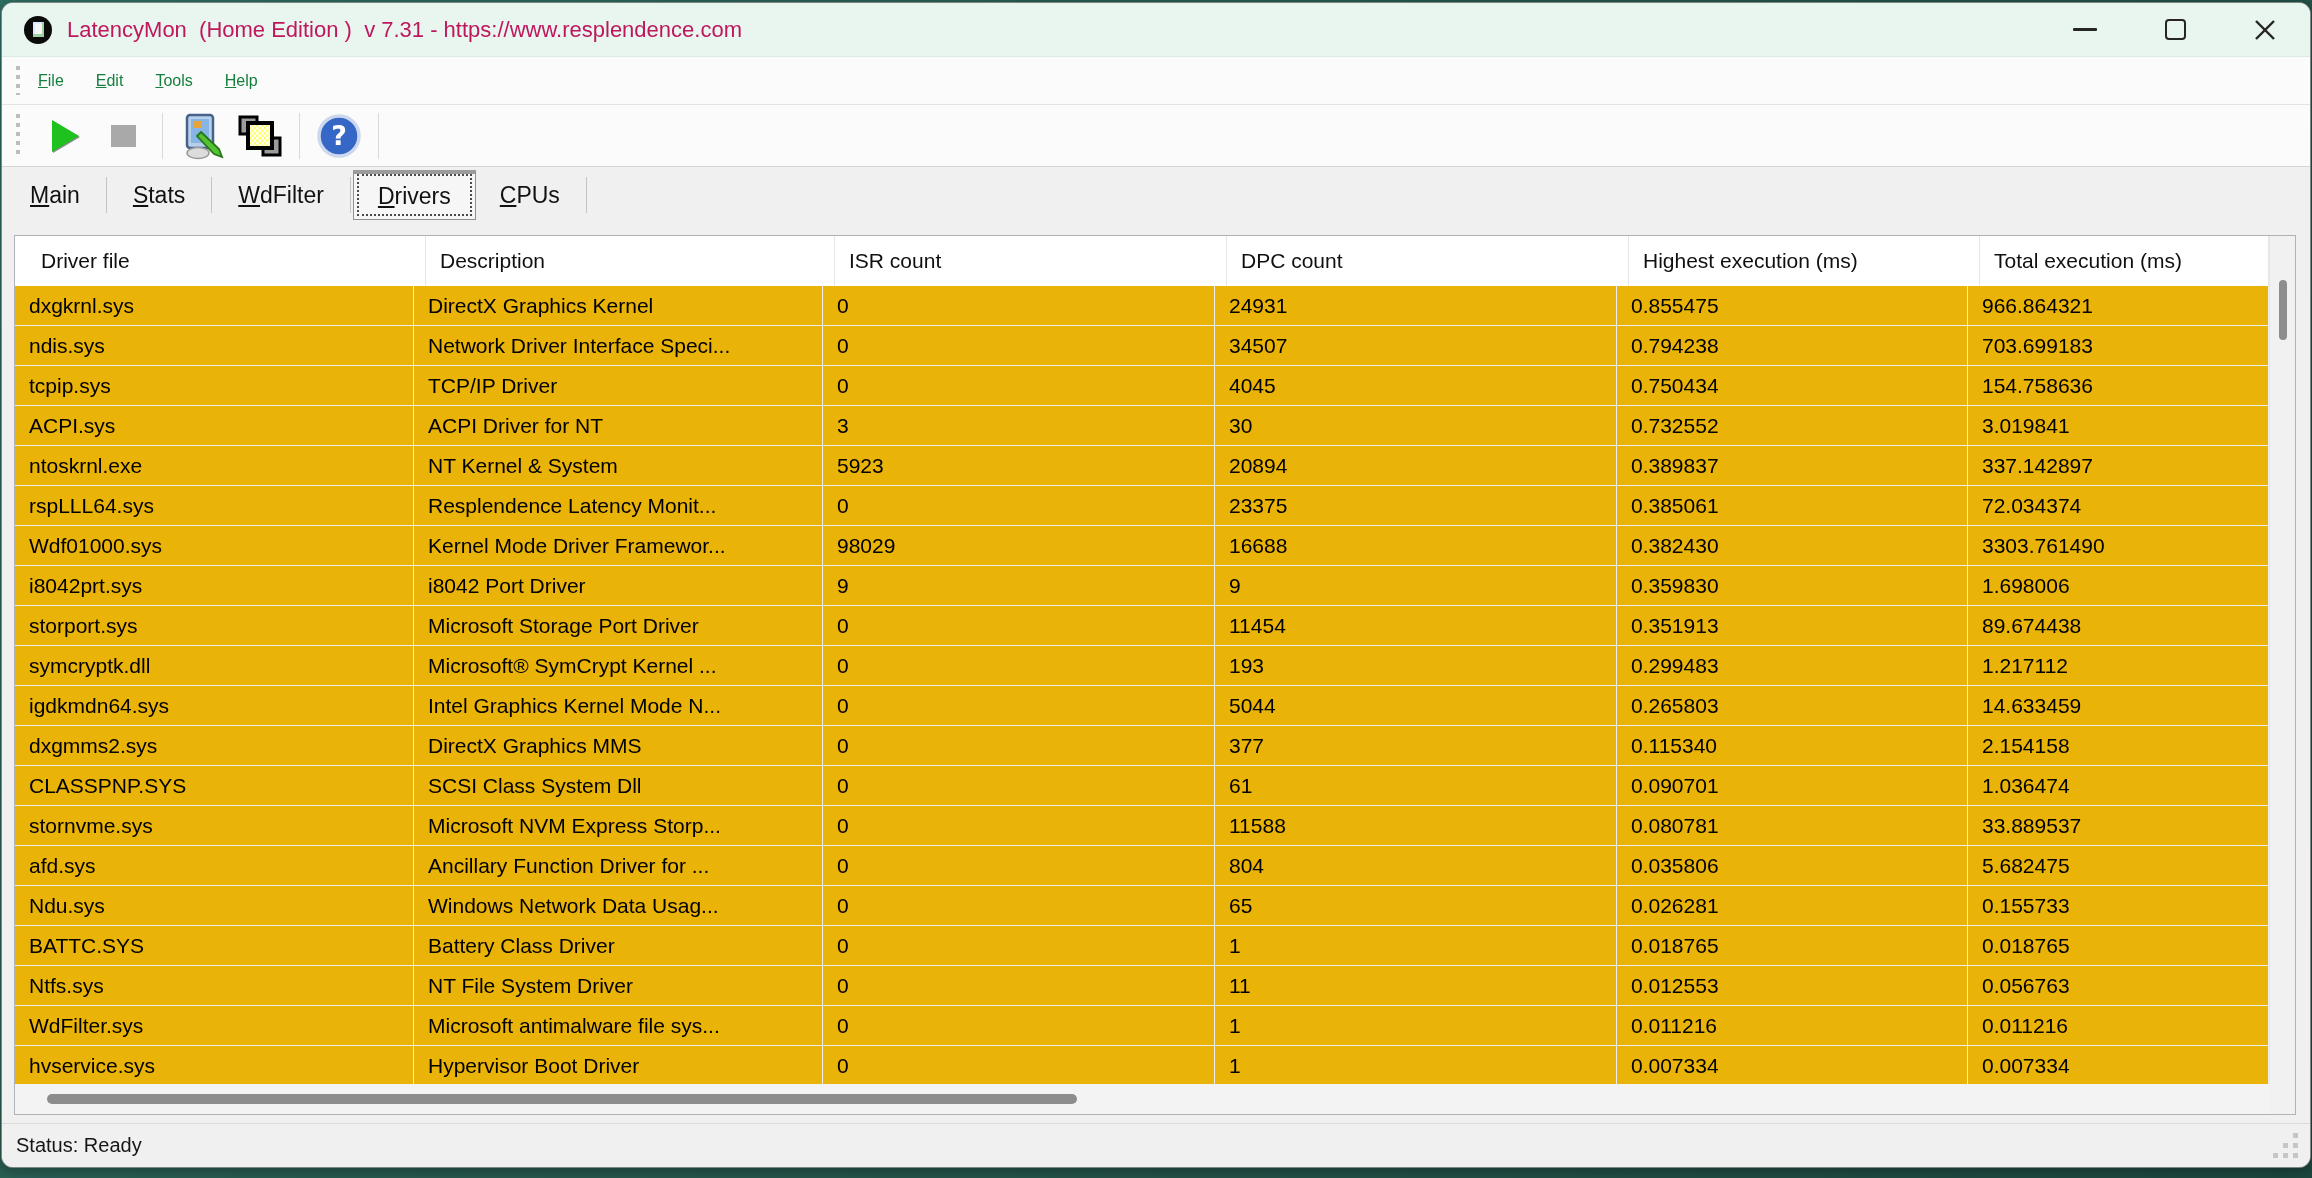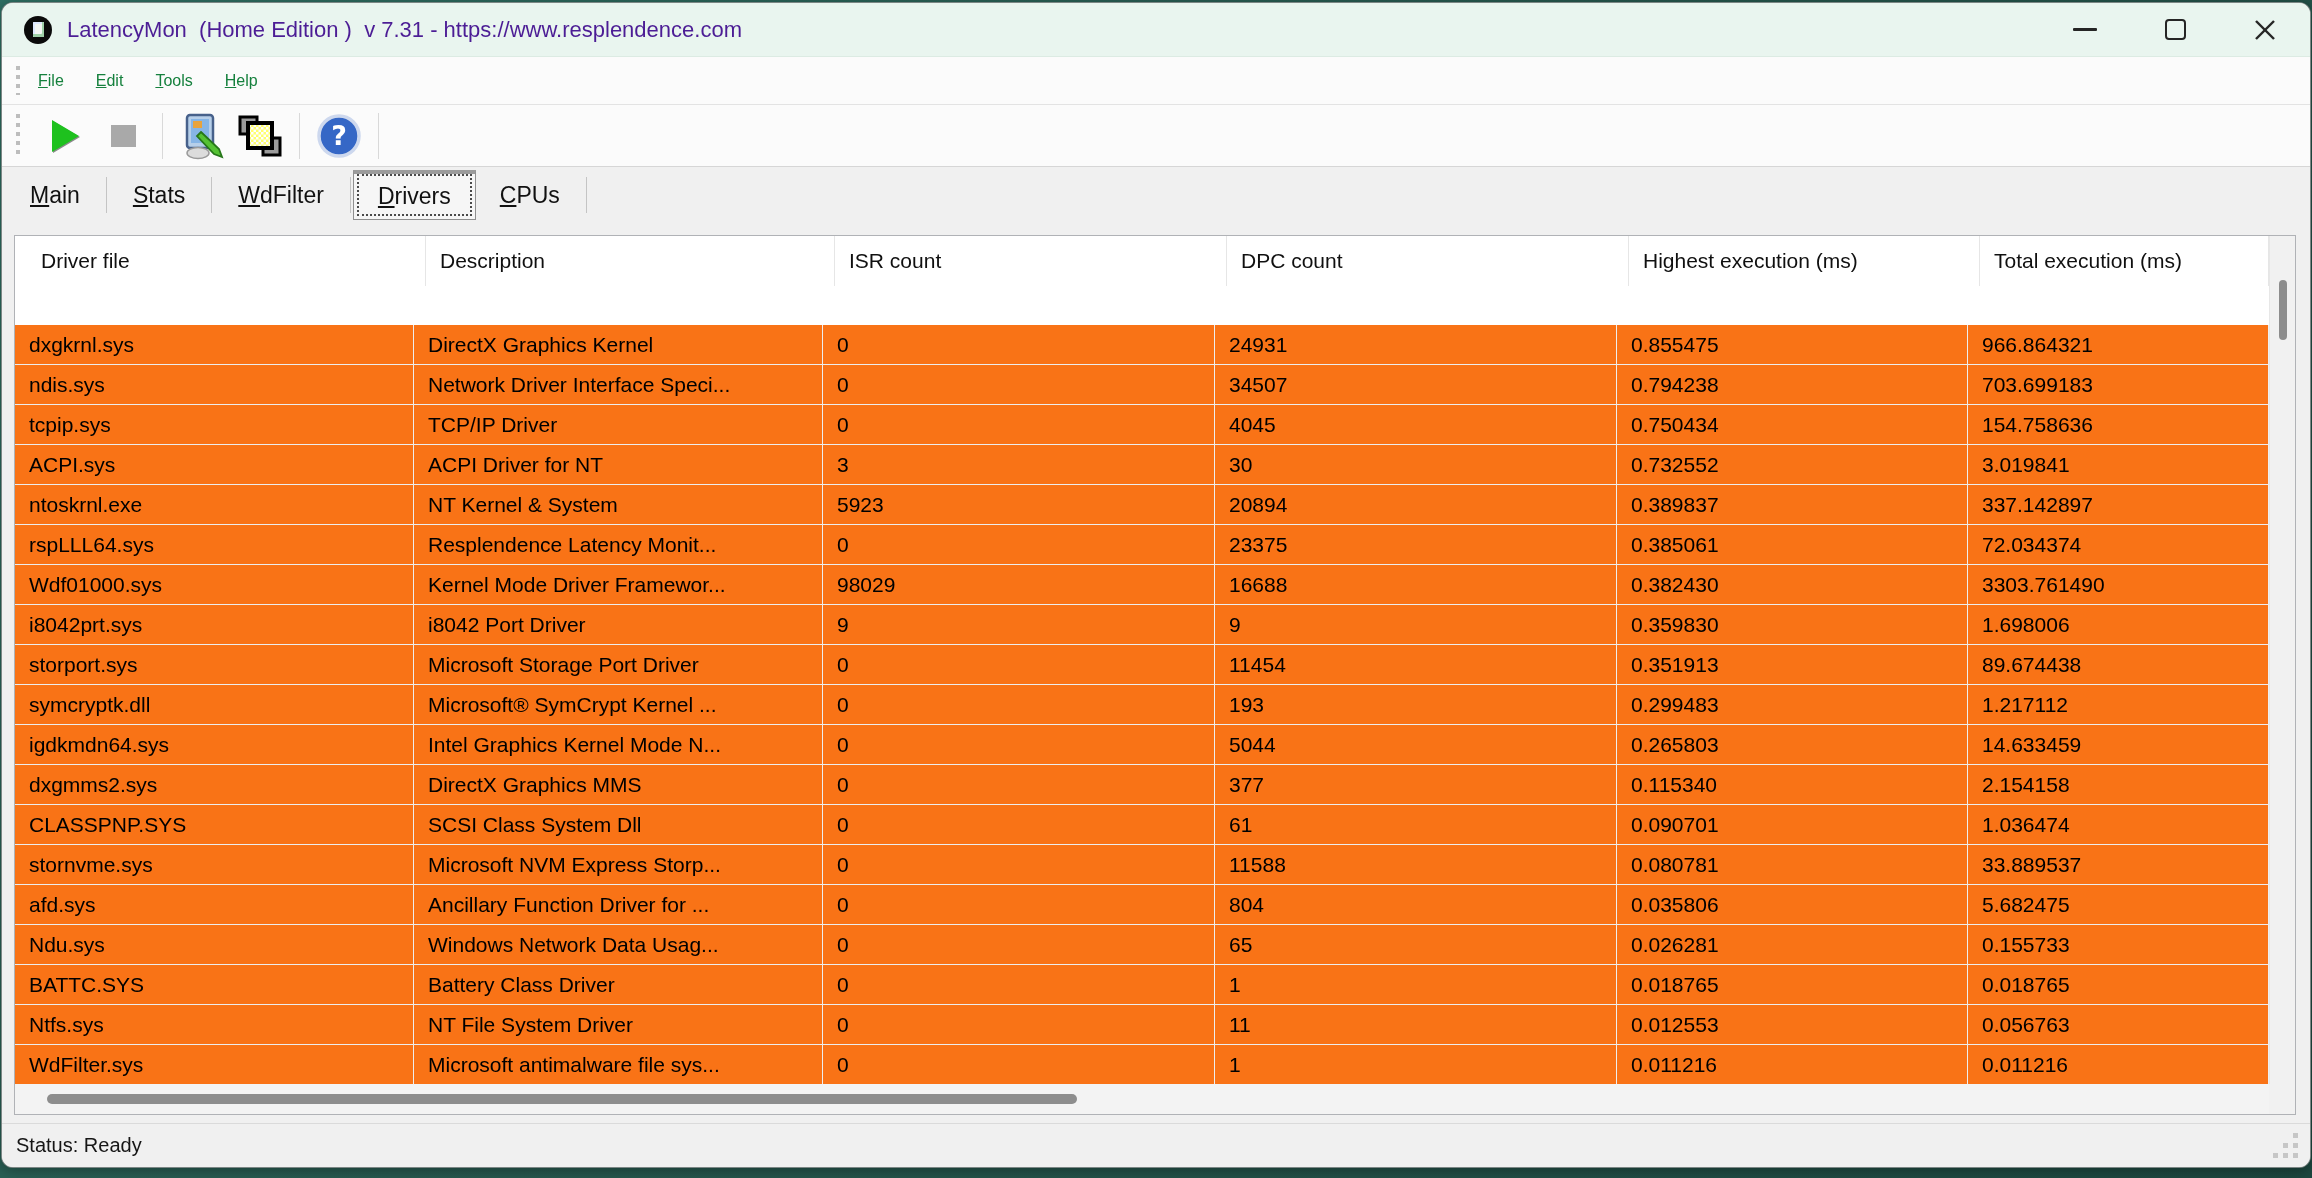--- a/index.html
+++ b/index.html
@@ -16,21 +16,21 @@
     display:flex; flex-direction:column;
     box-shadow:0 2px 14px rgba(0,0,0,.35);
   }
   
   .titlebar { height:54px; background:#e9f5ef; display:flex; align-items:center;
     padding-left:22px; flex:0 0 auto; border-bottom:1px solid #dcebe3; }
   .app-icon { width:28px; height:28px; border-radius:50%; background:#0b0b0b;
     margin-right:15px; position:relative; flex:0 0 auto; }
   .app-icon::after { content:""; position:absolute; left:9px; top:6px; width:11px; height:15px;
     background:#f4f7f4; border-radius:1px; box-shadow:inset -2px -3px 0 #9fd0a8, inset 2px 2px 0 #dfe9ff; }
-  .title-text { font-size:22px; color:#4c1d95; white-space:pre; }
+  .title-text { font-size:22px; color:#be185d; white-space:pre; }
   .win-controls { margin-left:auto; display:flex; height:100%; }
   .win-btn { width:90px; height:100%; display:flex; align-items:center; justify-content:center; }
   .glyph-min { width:24px; height:3px; background:#252525; border-radius:1px; }
   .glyph-max { width:21px; height:21px; border:2.5px solid #252525; border-radius:4px; }
   
   .menubar { height:48px; background:#fbfbfb; display:flex; align-items:center;
     padding-left:36px; gap:32px; position:relative; flex:0 0 auto; border-bottom:1px solid #e3e3e3; }
   .bar-grip { position:absolute; left:14px; top:9px; bottom:9px; width:4px;
     background:repeating-linear-gradient(#bdbdbd 0 4px, transparent 4px 9px); }
   .menu-item { font-size:16px; display:inline-block; color:#15803d; }
@@ -53,21 +53,21 @@
     outline:2px dotted #4a4a4a; outline-offset:-6px; height:50px; }
   .tab-sep { width:1px; height:36px; background:#c4c4c4; margin:0 2px; }
   
   .client { flex:1 1 auto; position:relative; background:#f0f0f0; }
   .table-wrap { position:absolute; left:12px; right:14px; top:12px; bottom:8px;
     background:#fff; border:1px solid #b0b2b6; }
   .thead { position:absolute; top:0; left:12px; right:26px; height:50px; background:#fff;
     display:grid; grid-template-columns:399px 409px 392px 402px 351px 1fr; }
   .th { font-size:21px; color:#101010; line-height:50px; padding-left:14px;
     border-right:1px solid #e6e6e6; overflow:hidden; white-space:nowrap; }
-  .tbody { position:absolute; top:50px; left:0; right:26px; bottom:30px; overflow:hidden; background:#f97316;margin-top:39px; }
+  .tbody { position:absolute; top:50px; left:0; right:26px; bottom:30px; overflow:hidden; background:#eab308; }
   .tr { display:grid; grid-template-columns:399px 409px 392px 402px 351px 1fr;
     height:40px; border-bottom:1px solid #ededed; }
   .td { font-size:21px; color:#000; line-height:39px; padding-left:14px;
     border-right:1px solid #eeeeee; overflow:hidden; white-space:nowrap; }
   .vscroll { position:absolute; top:0; right:0; bottom:30px; width:26px; background:#f1f1f1;
     border-left:1px solid #e7e7e7; }
   .vthumb { position:absolute; top:44px; left:9px; width:8px; height:60px; background:#8d8d8d; border-radius:4px; }
   .hscroll { position:absolute; left:0; right:26px; bottom:0; height:30px; background:#f3f3f3; }
   .hthumb { position:absolute; left:32px; top:10px; width:1030px; height:10px; background:#8d8d8d; border-radius:5px; }
   .corner { position:absolute; right:0; bottom:0; width:26px; height:30px; background:#f1f1f1; }

